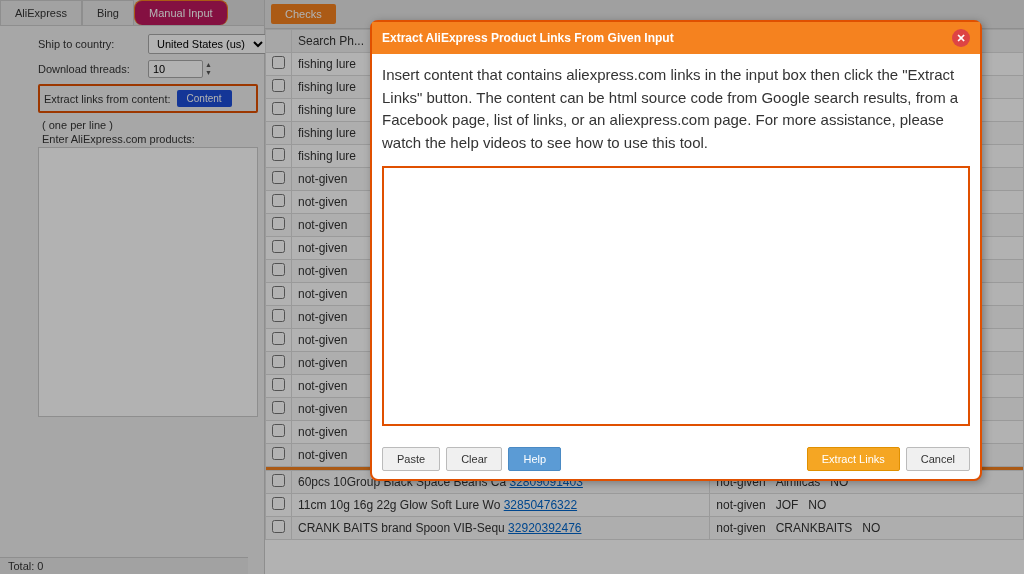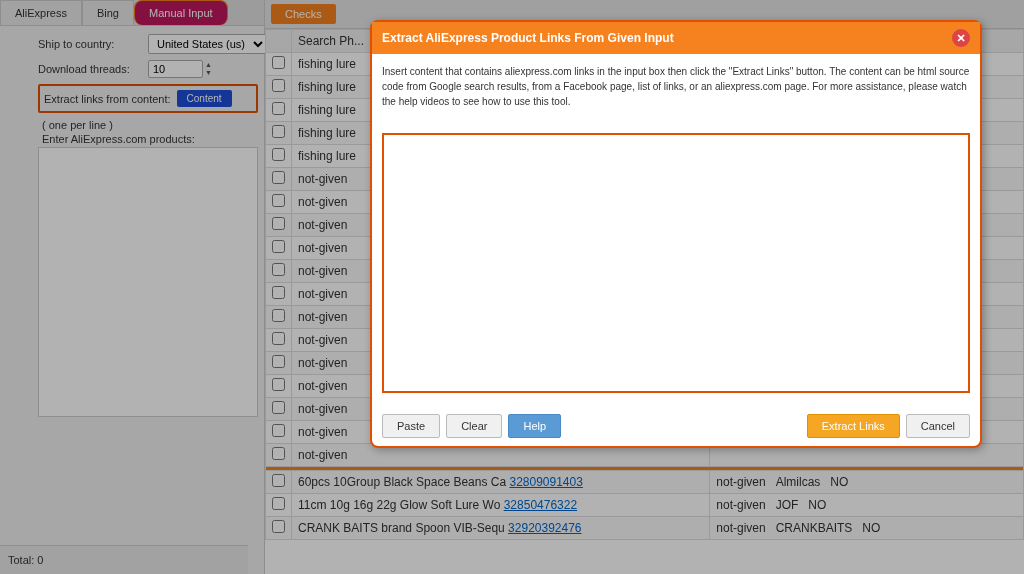--- a/index.html
+++ b/index.html
@@ -140,21 +140,21 @@
     }
 
     
     .total-bar {
       position: absolute;
       bottom: 0;
       left: 0;
       width: 248px;
       background: #e8e8e8;
       border-top: 1px solid #ccc;
-      padding: 8px 8px;
+      padding: 2px 8px;
       font-size: 11px;
       color: #333;
     }
 
     
     .main-content {
       position: absolute;
       left: 265px;
       top: 0;
       right: 0;
@@ -249,23 +249,23 @@
       font-size: 11px;
       display: flex;
       align-items: center;
       justify-content: center;
       font-weight: bold;
     }
     .modal-body {
       padding: 10px;
     }
     .modal-description {
-      font-size: 10px;
-      color: #333;
-      margin-bottom: 24px;
+      font-size: 15px;
+      color: #333;
+      margin-bottom: 12px;
       line-height: 1.5;
     }
     .modal-textarea {
       width: 100%;
       height: 260px;
       border: 2px solid #e05000;
       resize: none;
       font-size: 11px;
       padding: 6px;
       background: white;

